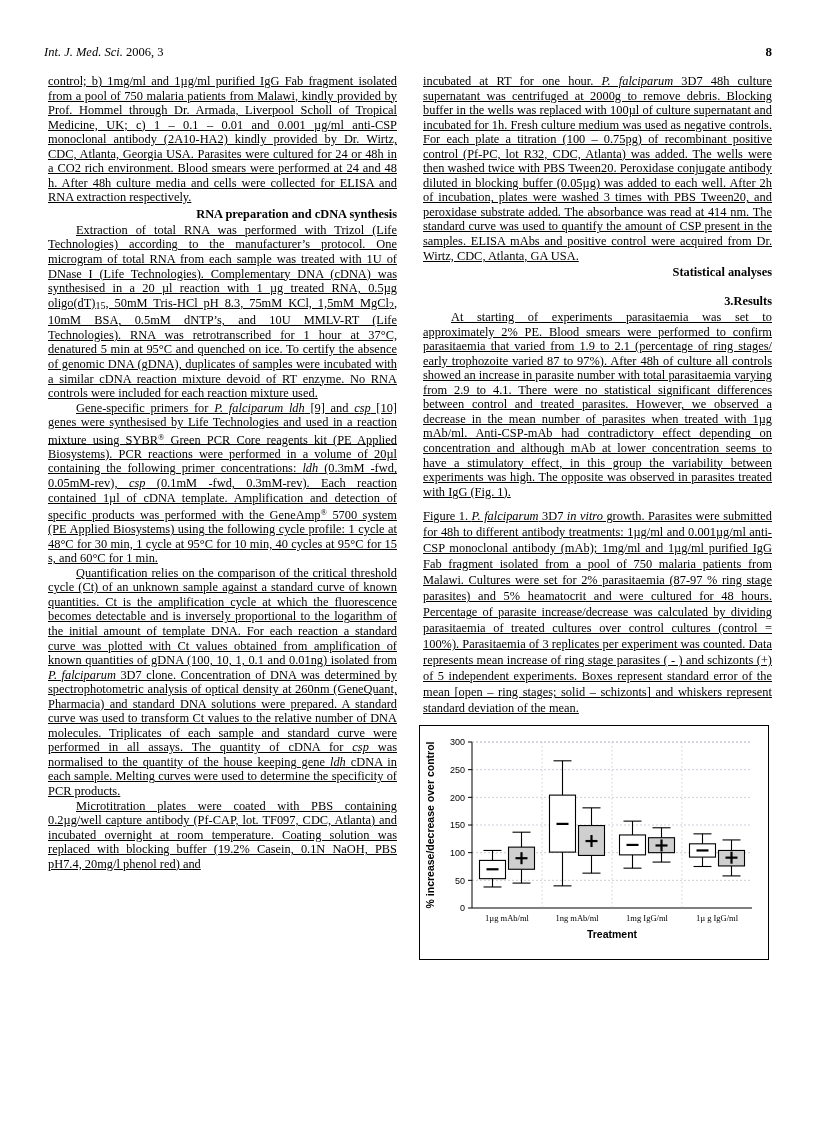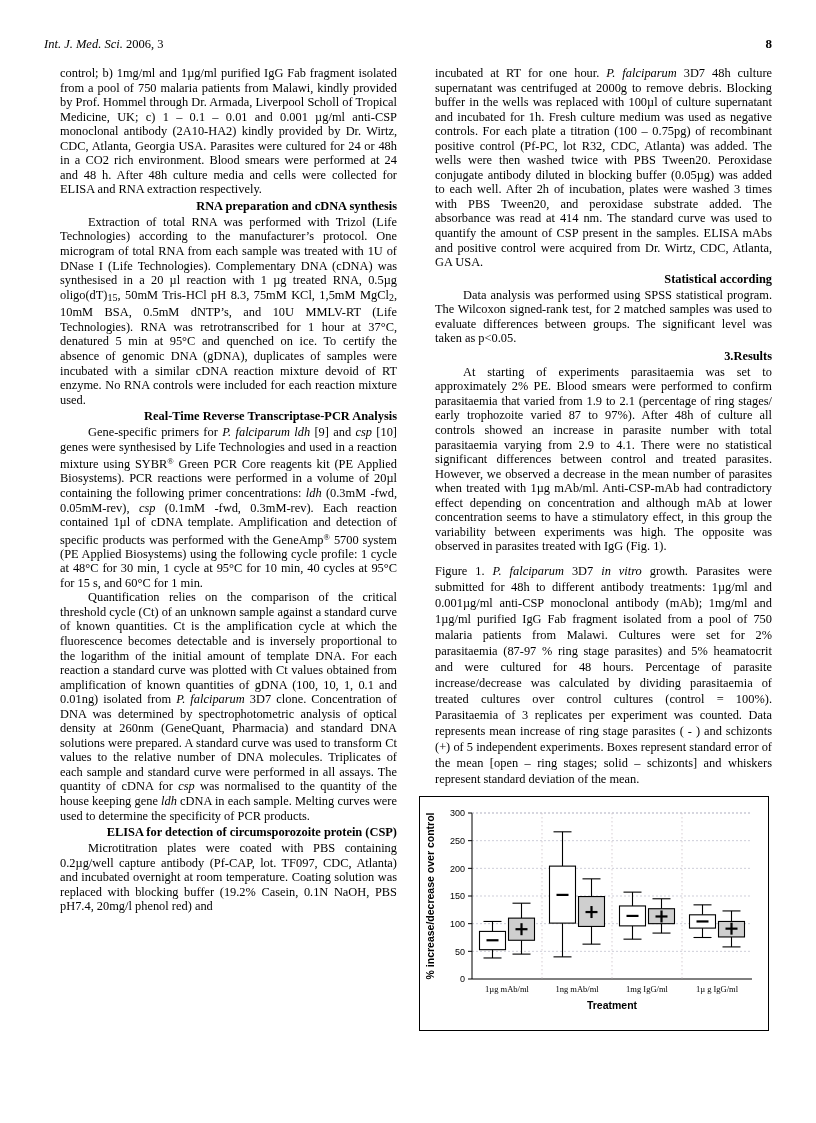--- a/index.html
+++ b/index.html
@@ -10,21 +10,21 @@
   body {
     width: 816px;
     height: 1123px;
     font-family: "Liberation Serif", serif;
     color: #000000;
     position: relative;
     overflow: hidden;
   }
   .page {
     position: absolute;
-    left: 0; top: 0;
+    left: 0; top: 8px;
     width: 816px;
     height: 818px;
     padding: 0;
   }
 
   
   .runhead {
     position: absolute;
     left: 44px;
     top: 36px;
@@ -44,36 +44,37 @@
     left: 44px;
     top: 66px;
     width: 728px;
     display: flex;
     gap: 22px;
   }
   .col {
     width: 353px;
   }
   p {
-    margin: 0 0 0 16px;
+    margin: 0 0 0 4px;
     font-size: 12.4px;
     line-height: 14.55px;
     text-align: justify;
     text-justify: inter-word;
     hyphens: none;
+    text-decoration: underline;
   }
   p.indent { text-indent: 28px; }
   h3 {
     margin: 2px 0 1px 0;
     font-size: 12.4px;
     line-height: 15px;
     font-weight: bold;
     text-align: right;
   }
-  h3.numbered { margin-top: 3px; }
+  h3.numbered { margin-top: 14px; }
   h3 .num { display: inline-block; width: 20px; }
   .it { font-style: italic; }
   .sub { font-size: 10px; vertical-align: -0.22em; }
   .sup { font-size: 8.5px; vertical-align: 0.42em; }
   .caption {
     margin-top: 9px;
     font-size: 12.4px;
     line-height: 16px;
     text-align: justify;
   }
@@ -113,38 +114,35 @@
   <div class="cols">
 
     <div class="col">
 
       <p>control; b) 1mg/ml and 1µg/ml purified IgG Fab fragment isolated from a pool of 750 malaria patients from Malawi, kindly provided by Prof. Hommel through Dr. Armada, Liverpool Scholl of Tropical Medicine, UK; c) 1 – 0.1 – 0.01 and 0.001 µg/ml anti-CSP monoclonal antibody (2A10-HA2) kindly provided by Dr. Wirtz, CDC, Atlanta, Georgia USA. Parasites were cultured for 24 or 48h in a CO2 rich environment. Blood smears were performed at 24 and 48 h. After 48h culture media and cells were collected for ELISA and RNA extraction respectively.</p>
 
       <h3>RNA preparation and cDNA synthesis</h3>
 
       <p class="indent"><span>Extraction of total RNA was performed with Trizol (Life Technologies) according to the manufacturer’s protocol. One microgram of total RNA from each sample was treated with 1U of DNase I (Life Technologies). Complementary DNA (cDNA) was synthesised in a 20 µl reaction with 1 µg treated RNA, 0.5µg oligo(dT)</span><span class="sub">15</span><span>, 50mM Tris-HCl pH 8.3, 75mM KCl, 1,5mM MgCl</span><span class="sub">2</span><span>, 10mM BSA, 0.5mM dNTP’s, and 10U MMLV-RT (Life Technologies). RNA was retrotranscribed for 1 hour at 37°C, denatured 5 min at 95°C and quenched on ice. To certify the absence of genomic DNA (gDNA), duplicates of samples were incubated with a similar cDNA reaction mixture devoid of RT enzyme. No RNA controls were included for each reaction mixture used.</span></p>
 
-      <h3>Real-Time Reverse Transcriptase-PCR Analysis</h3>
 
       <p class="indent"><span>Gene-specific primers for </span><span class="it">P. falciparum ldh</span><span> [9] and </span><span class="it">csp</span><span> [10] genes were synthesised by Life Technologies and used in a reaction mixture using SYBR</span><span class="sup">®</span><span> Green PCR Core reagents kit (PE Applied Biosystems). PCR reactions were performed in a volume of 20µl containing the following primer concentrations: </span><span class="it">ldh</span><span> (0.3mM -fwd, 0.05mM-rev), </span><span class="it">csp</span><span> (0.1mM -fwd, 0.3mM-rev). Each reaction contained 1µl of cDNA template. Amplification and detection of specific products was performed with the GeneAmp</span><span class="sup">®</span><span> 5700 system (PE Applied Biosystems) using the following cycle profile: 1 cycle at 48°C for 30 min, 1 cycle at 95°C for 10 min, 40 cycles at 95°C for 15 s, and 60°C for 1 min.</span></p>
 
       <p class="indent"><span>Quantification relies on the comparison of the critical threshold cycle (Ct) of an unknown sample against a standard curve of known quantities. Ct is the amplification cycle at which the fluorescence becomes detectable and is inversely proportional to the logarithm of the initial amount of template DNA. For each reaction a standard curve was plotted with Ct values obtained from amplification of known quantities of gDNA (100, 10, 1, 0.1 and 0.01ng) isolated from </span><span class="it">P. falciparum</span><span> 3D7 clone. Concentration of DNA was determined by spectrophotometric analysis of optical density at 260nm (GeneQuant, Pharmacia) and standard DNA solutions were prepared. A standard curve was used to transform Ct values to the relative number of DNA molecules. Triplicates of each sample and standard curve were performed in all assays. The quantity of cDNA for </span><span class="it">csp</span><span> was normalised to the quantity of the house keeping gene </span><span class="it">ldh</span><span> cDNA in each sample. Melting curves were used to determine the specificity of PCR products.</span></p>
 
-      <h3>ELISA for detection of circumsporozoite protein (CSP)</h3>
 
       <p class="indent">Microtitration plates were coated with PBS containing 0.2µg/well capture antibody (Pf-CAP, lot. TF097, CDC, Atlanta) and incubated overnight at room temperature. Coating solution was replaced with blocking buffer (19.2% Casein, 0.1N NaOH, PBS pH7.4, 20mg/l phenol red) and</p>
     </div>
 
     <div class="col">
 
       <p><span>incubated at RT for one hour. </span><span class="it">P. falciparum</span><span> 3D7 48h culture supernatant was centrifuged at 2000g to remove debris. Blocking buffer in the wells was replaced with 100µl of culture supernatant and incubated for 1h. Fresh culture medium was used as negative controls. For each plate a titration (100 – 0.75pg) of recombinant positive control (Pf-PC, lot R32, CDC, Atlanta) was added. The wells were then washed twice with PBS Tween20. Peroxidase conjugate antibody diluted in blocking buffer (0.05µg) was added to each well. After 2h of incubation, plates were washed 3 times with PBS Tween20, and peroxidase substrate added. The absorbance was read at 414 nm. The standard curve was used to quantify the amount of CSP present in the samples. ELISA mAbs and positive control were acquired from Dr. Wirtz, CDC, Atlanta, GA USA.</span></p>
 
-      <h3>Statistical according</h3>
-
-      <p class="indent">Data analysis was performed using SPSS statistical program. The Wilcoxon signed-rank test, for 2 matched samples was used to evaluate differences between groups. The significant level was taken as p&lt;0.05.</p>
+      <h3>Statistical analyses</h3>
+
 
       <h3 class="numbered"><span class="num">3.</span><span>Results</span></h3>
 
       <p class="indent">At starting of experiments parasitaemia was set to approximately 2% PE. Blood smears were performed to confirm parasitaemia that varied from 1.9 to 2.1 (percentage of ring stages/ early trophozoite varied 87 to 97%). After 48h of culture all controls showed an increase in parasite number with total parasitaemia varying from 2.9 to 4.1. There were no statistical significant differences between control and treated parasites. However, we observed a decrease in the mean number of parasites when treated with 1µg mAb/ml. Anti-CSP-mAb had contradictory effect depending on concentration and although mAb at lower concentration seems to have a stimulatory effect, in this group the variability between experiments was high. The opposite was observed in parasites treated with IgG (Fig. 1).</p>
 
       <p class="caption"><span>Figure 1. </span><span class="it">P. falciparum</span><span> 3D7 </span><span class="it">in vitro</span><span> growth. Parasites were submitted for 48h to different antibody treatments: 1µg/ml and 0.001µg/ml anti-CSP monoclonal antibody (mAb); 1mg/ml and 1µg/ml purified IgG Fab fragment isolated from a pool of 750 malaria patients from Malawi. Cultures were set for 2% parasitaemia (87-97 % ring stage parasites) and 5% heamatocrit and were cultured for 48 hours. Percentage of parasite increase/decrease was calculated by dividing parasitaemia of treated cultures over control cultures (control = 100%). Parasitaemia of 3 replicates per experiment was counted. Data represents mean increase of ring stage parasites ( - ) and schizonts (+) of 5 independent experiments. Boxes represent standard error of the mean [open – ring stages; solid – schizonts] and whiskers represent standard deviation of the mean.</span></p>
 
       <div class="figure">
         <svg class="chart-svg" width="348" height="233" viewBox="0 0 348 233">
           <g id="chart-root">

